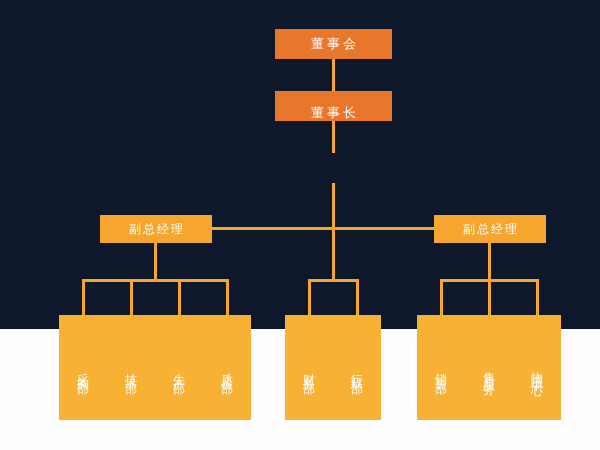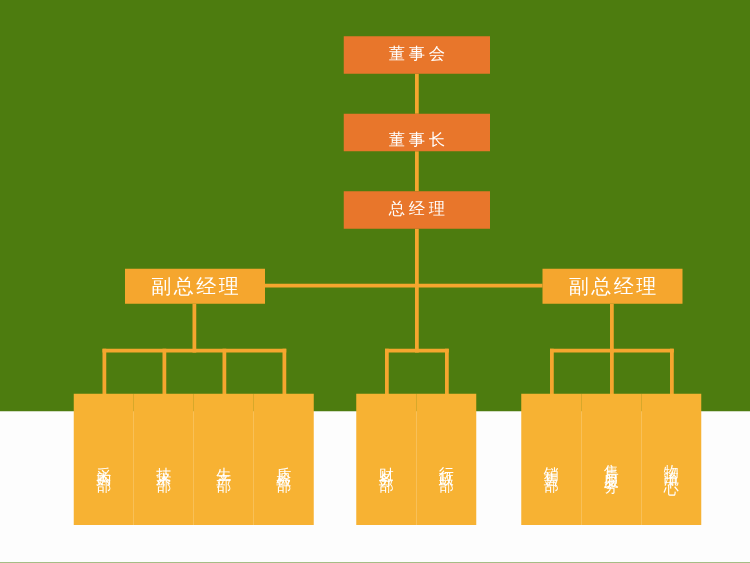--- a/index.html
+++ b/index.html
@@ -10,21 +10,21 @@
     width: 600px;
     height: 450px;
     background: #fdfdfd;
     font-family: "DejaVu Sans", "Liberation Sans", sans-serif;
     overflow: hidden;
   }
   #chart-canvas {
     position: relative;
     width: 600px;
     height: 329px;
-    background: #4d7c0f;
+    background: #0f172a;
   }
 
   
   .node {
     position: absolute;
     box-sizing: border-box;
     display: flex;
     align-items: center;
     justify-content: center;
     color: #ffffff;
@@ -46,21 +46,21 @@
     letter-spacing: 3px;
     text-indent: 3px;
   }
 
   
   .tier-deputy {
     background: #f5a62e;
     height: 28px;
   }
   .tier-deputy .node-label {
-    font-size: 16px;
+    font-size: 12px;
     letter-spacing: 2px;
     text-indent: 2px;
   }
 
   
   .tier-dept {
     background: #f7b233;
     width: 48px;
     height: 105px;
     align-items: center;
@@ -118,23 +118,20 @@
   <div class="conn conn-v" style="left:536px; top:279px; height:37px;"></div>
 
   <div class="node tier-exec" style="left:275px; top:29px; width:117px;">
     <span class="node-label">董事会</span>
   </div>
 
   <div class="node tier-exec" style="left:275px; top:91px; width:117px;align-items:flex-end;">
     <span class="node-label">董事长</span>
   </div>
 
-  <div class="node tier-exec" style="left:275px; top:153px; width:117px;">
-    <span class="node-label">总经理</span>
-  </div>
 
   <div class="node tier-deputy" style="left:100px; top:215px; width:112px;">
     <span class="node-label">副总经理</span>
   </div>
 
   <div class="node tier-deputy" style="left:434px; top:215px; width:112px;">
     <span class="node-label">副总经理</span>
   </div>
 
   <div class="node tier-dept" style="left:59px; top:315px;">

